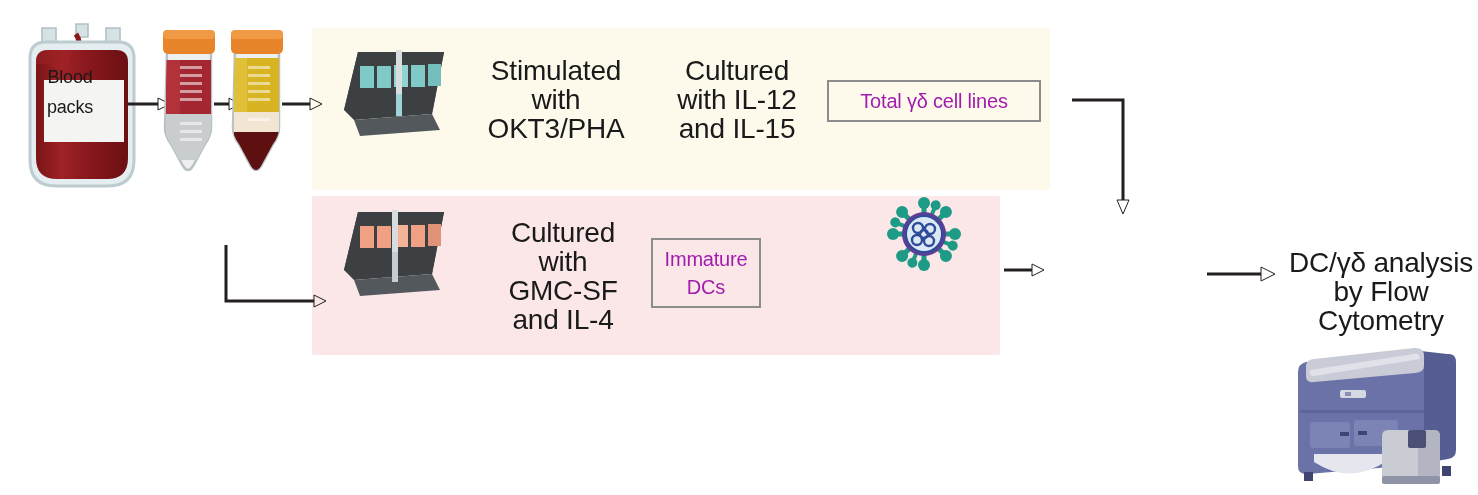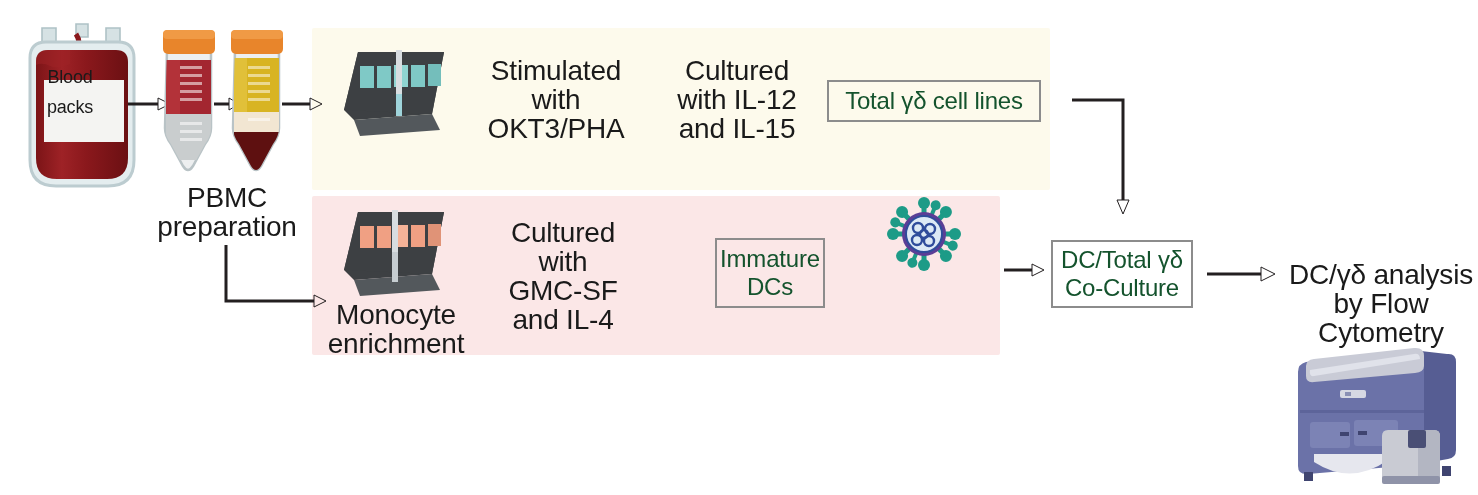--- a/index.html
+++ b/index.html
@@ -37,22 +37,22 @@
     text-align: center;
     white-space: pre-line;
     letter-spacing: -0.2px;
   }
 
   
   .obox {
     position: absolute;
     border: 2px solid #8c8c8c;
     background: transparent;
-    color: #14532d;
-    font-size: 24px;
+    color: #a21caf;
+    font-size: 20px;
     line-height: 28px;
     text-align: center;
     display: flex;
     align-items: center;
     justify-content: center;
     white-space: pre-line;
     box-sizing: border-box;
     letter-spacing: -0.2px;
   }
 
@@ -145,22 +145,20 @@
         <rect x="22" y="54" width="22" height="3"></rect>
           <rect x="22" y="62" width="22" height="3"></rect>
         <rect x="22" y="70" width="22" height="3"></rect>
           <rect x="22" y="90" width="22" height="3"></rect>
       </g>
     </g>
     <rect x="5" y="2" width="52" height="24" rx="5" fill="#E8852B"></rect>
     <rect x="5" y="2" width="52" height="9" rx="4" fill="#F09A45"></rect>
   </svg>
 
-  <div class="label" style="left:157px; top:183px; width:140px;">PBMC
-preparation</div>
 
   <svg class="conn" style="left:282px; top:96px;" width="42" height="16">
     <line x1="0" y1="8" x2="28" y2="8" stroke-width="3"></line>
     <path d="M28 2 L40 8 L28 14 z" fill="#231f20"></path>
   </svg>
 
   <svg class="conn" style="left:220px; top:245px;" width="110" height="70">
     <path d="M6 0 V56 H94" stroke-width="3"></path>
     <path d="M94 50 L106 56 L94 62 z" fill="#231f20"></path>
   </svg>
@@ -202,29 +200,27 @@
     <g>
       <rect x="24" y="22" width="14" height="22" fill="#F0A083"></rect>
       <rect x="41" y="22" width="14" height="22" fill="#F0A083"></rect>
       <rect x="58" y="21" width="14" height="22" fill="#F5B398"></rect>
       <rect x="75" y="21" width="14" height="22" fill="#F0A083"></rect>
       <rect x="92" y="20" width="13" height="22" fill="#E09377"></rect>
     </g>
     <rect x="56" y="6" width="6" height="72" fill="#D8DDE0"></rect>
     <rect x="56" y="48" width="6" height="30" fill="#C6CDD1"></rect>
   </svg>
-  <div class="label" style="left:326px; top:300px; width:140px;">Monocyte
-enrichment</div>
 
   <div class="label" style="left:488px; top:218px; width:150px;">Cultured
 with
 GMC-SF
 and IL-4</div>
 
-  <div class="obox" style="left:715px; top:238px; width:110px; height:70px;">Immature
+  <div class="obox" style="left:651px; top:238px; width:110px; height:70px;">Immature
 DCs</div>
 
   <svg class="art" style="left:886px; top:196px;" width="76" height="76" viewBox="0 0 76 76">
     <g fill="#1D9B87">
       <g transform="translate(38,38)">
         <g>
             <circle cx="0" cy="-31" r="6"></circle>
             <rect x="-2.5" y="-31" width="5" height="11"></rect>
           </g>
         <g transform="rotate(45)">
@@ -282,29 +278,27 @@
         <circle cx="43" cy="45" r="5"></circle>
       <circle cx="38" cy="38" r="4"></circle>
     </g>
   </svg>
 
   <svg class="conn" style="left:1004px; top:262px;" width="42" height="16">
     <line x1="0" y1="8" x2="28" y2="8" stroke-width="3"></line>
     <path d="M28 2 L40 8 L28 14 z" fill="#231f20"></path>
   </svg>
 
-  <div class="obox" style="left:1051px; top:240px; width:142px; height:68px;">DC/Total γδ
-Co-Culture</div>
 
   <svg class="conn" style="left:1207px; top:266px;" width="70" height="16">
     <line x1="0" y1="8" x2="54" y2="8" stroke-width="3"></line>
     <path d="M54 1 L68 8 L54 15 z" fill="#231f20"></path>
   </svg>
 
-  <div class="label" style="left:1286px; top:260px; width:190px;">DC/γδ analysis
+  <div class="label" style="left:1286px; top:248px; width:190px;">DC/γδ analysis
 by Flow
 Cytometry</div>
 
   <svg class="art" style="left:1290px; top:348px;" width="182" height="142" viewBox="0 0 182 142">
 
     <path d="M8 24 q0 -8 8 -10 L122 2 q12 -2 12 10 v96 q0 8 -10 9 L18 126 q-10 1 -10 -8 z" fill="#6B72A8"></path>
 
     <path d="M122 2 q12 -2 12 10 v96 q0 8 -10 9 l34 -6 q8 -1 8 -9 V14 q0 -9 -9 -8 z" fill="#565D93"></path>
 
     <path d="M16 18 q0 -6 8 -7 L124 0 q10 -1 10 8 l0 10 q0 6 -9 7 L24 34 q-8 1 -8 -6 z" fill="#C9CBD6"></path>

